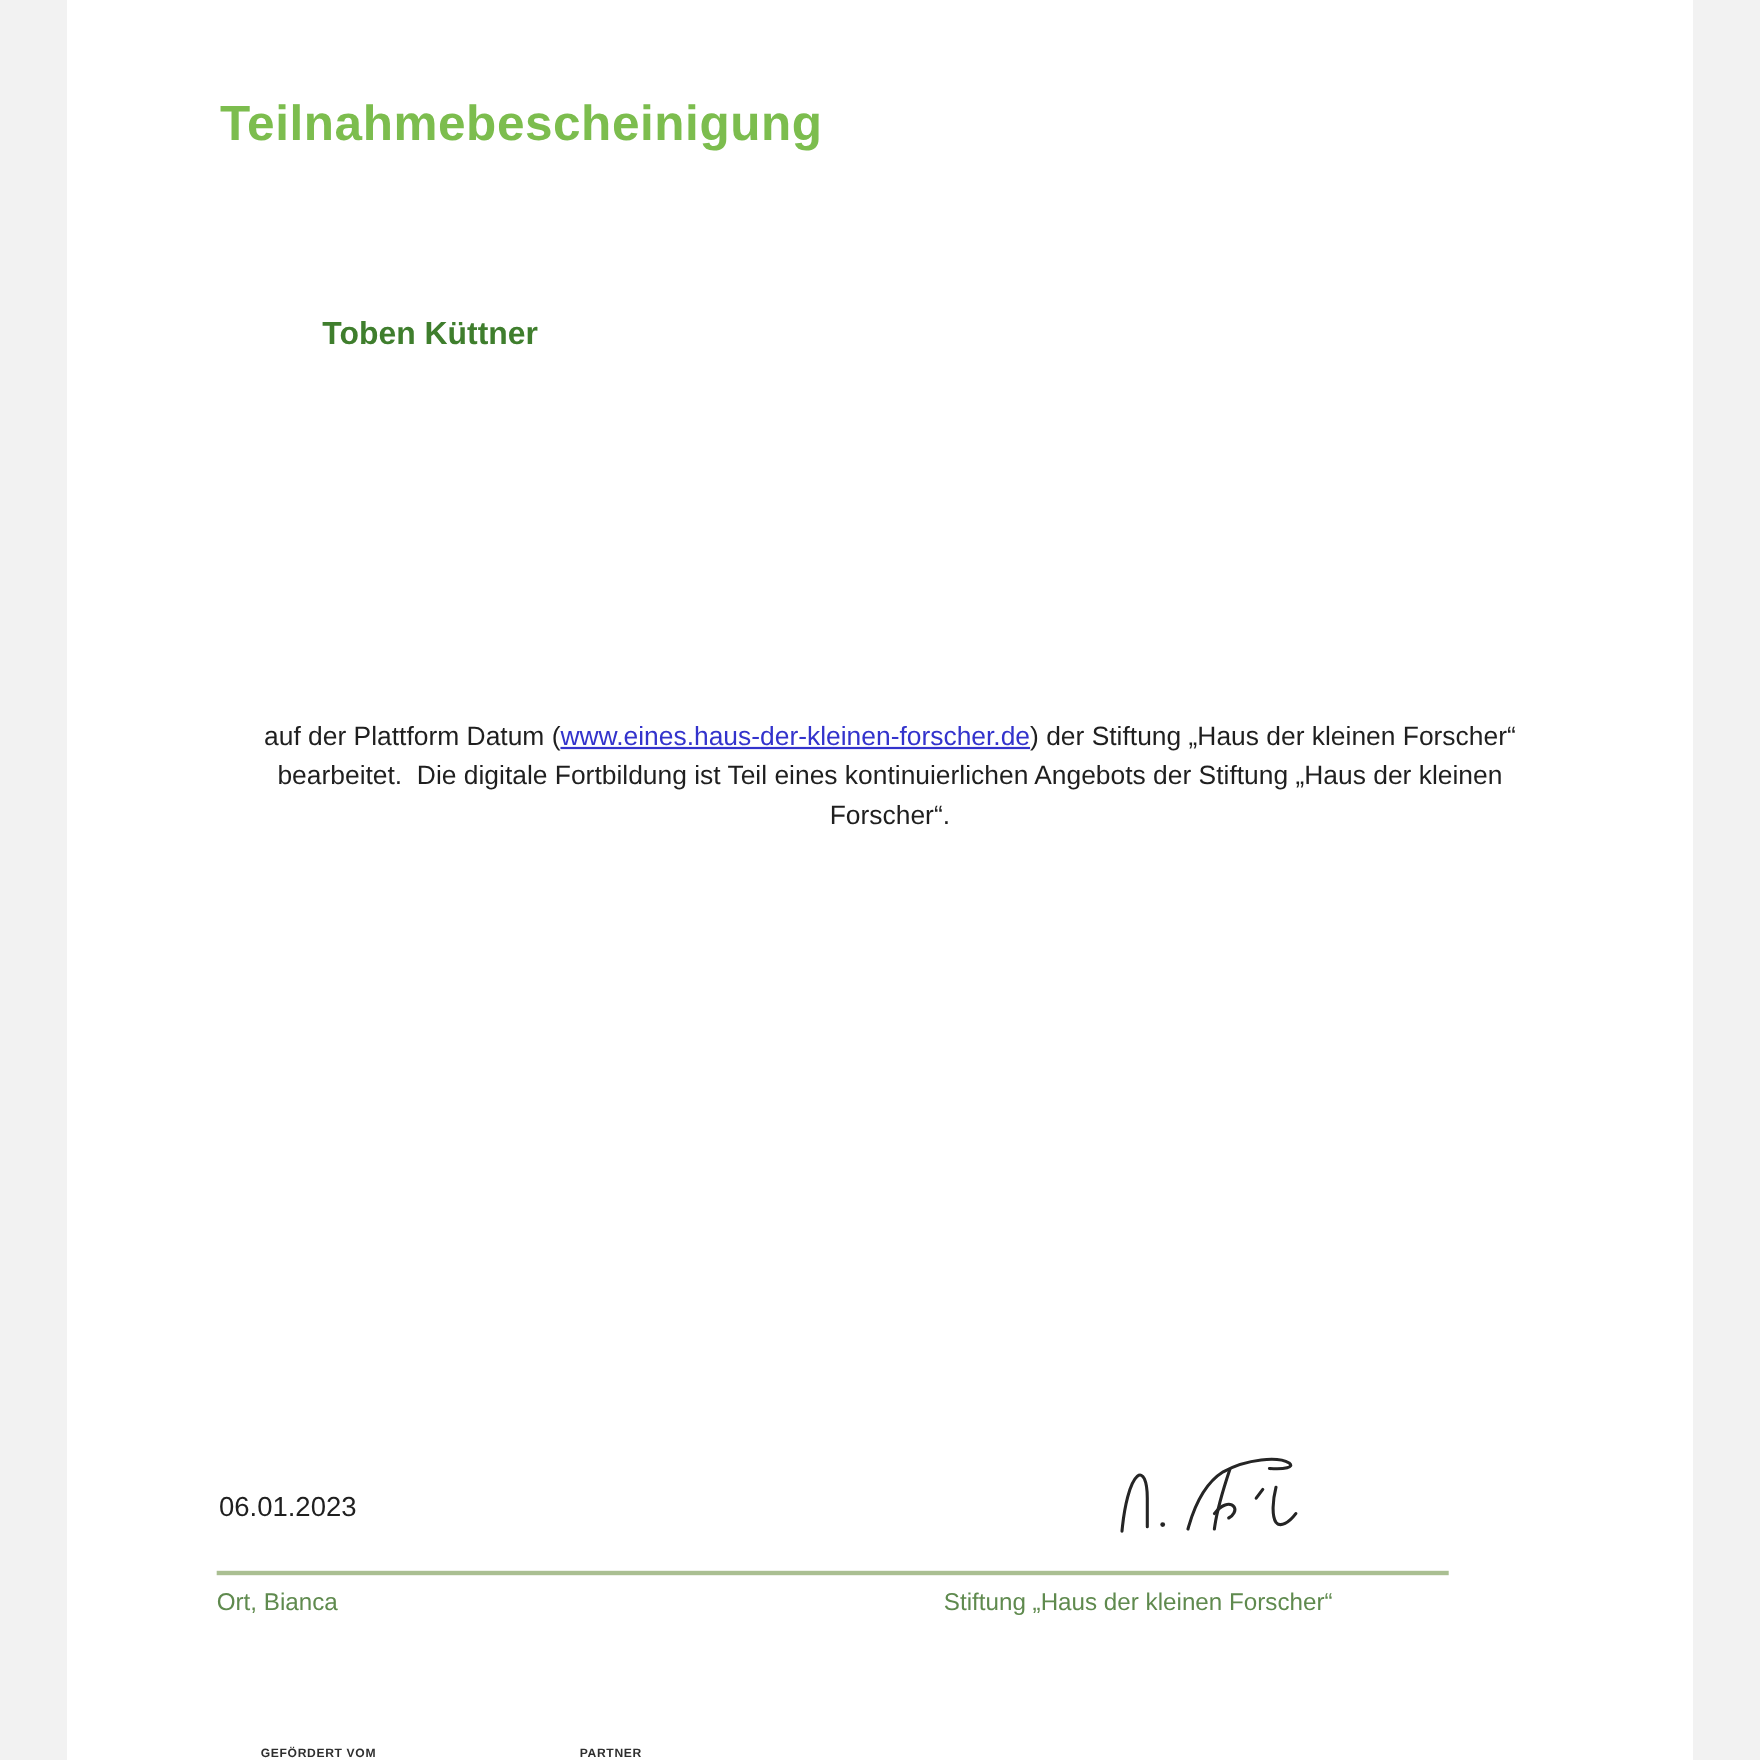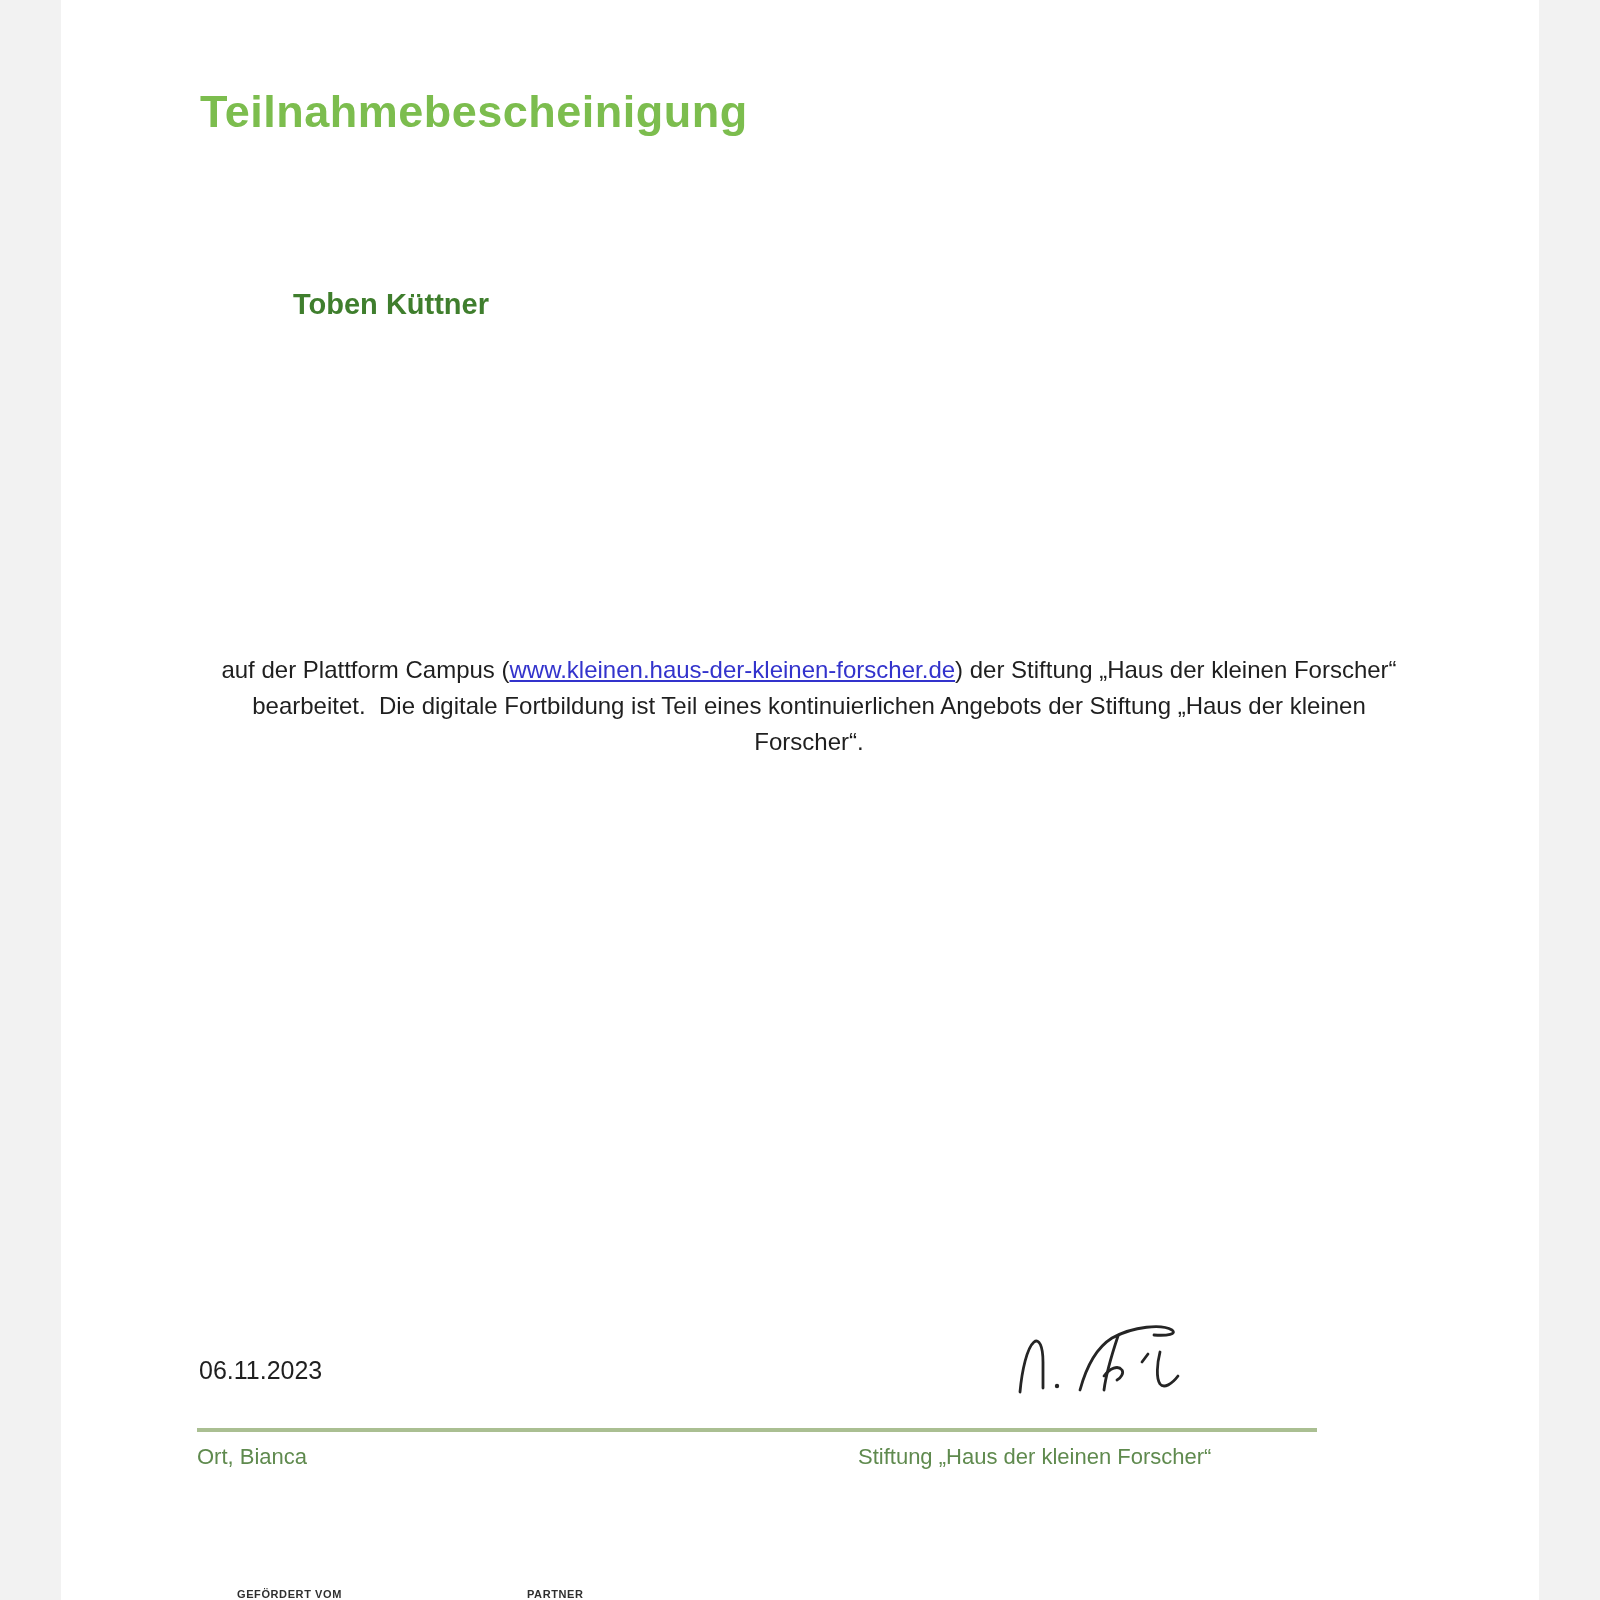--- a/index.html
+++ b/index.html
@@ -133,23 +133,23 @@
   <div class="gutter right"></div>
 
   <div class="page"></div>
 
   <h1 class="doc-title">Teilnahmebescheinigung</h1>
 
   <div class="recipient">Toben Küttner</div>
 
 
 
-  <p class="bodytext"><span>auf der Plattform Campus (</span><a href="#" class="campus-link">www.kleinen.haus-der-kleinen-forscher.de</a><span>) der Stiftung „Haus der kleinen Forscher“ bearbeitet.  Die digitale Fortbildung ist Teil eines kontinuierlichen Angebots der Stiftung „Haus der kleinen Forscher“.</span></p>
+  <p class="bodytext"><span>auf der Plattform Datum (</span><a href="#" class="campus-link">www.eines.haus-der-kleinen-forscher.de</a><span>) der Stiftung „Haus der kleinen Forscher“ bearbeitet.  Die digitale Fortbildung ist Teil eines kontinuierlichen Angebots der Stiftung „Haus der kleinen Forscher“.</span></p>
 
-  <div class="date">06.11.2023</div>
+  <div class="date">06.01.2023</div>
 
   <svg class="signature" viewBox="0 0 220 82" fill="none" stroke="#252525" stroke-width="2.8" stroke-linecap="round" stroke-linejoin="round">
 
     <path d="M 18 74 C 20 52 25 30 32 24 C 37 20 41 28 41 44 L 41 70"></path>
 
     <circle cx="55" cy="68" r="2.2" fill="#252525" stroke="none"></circle>
 
     <path d="M 78 72 C 84 50 94 30 110 20 C 132 8 160 6 170 12 C 175 16 166 18 152 17"></path>
 
     <path d="M 116 18 C 110 36 104 56 102 72"></path>

